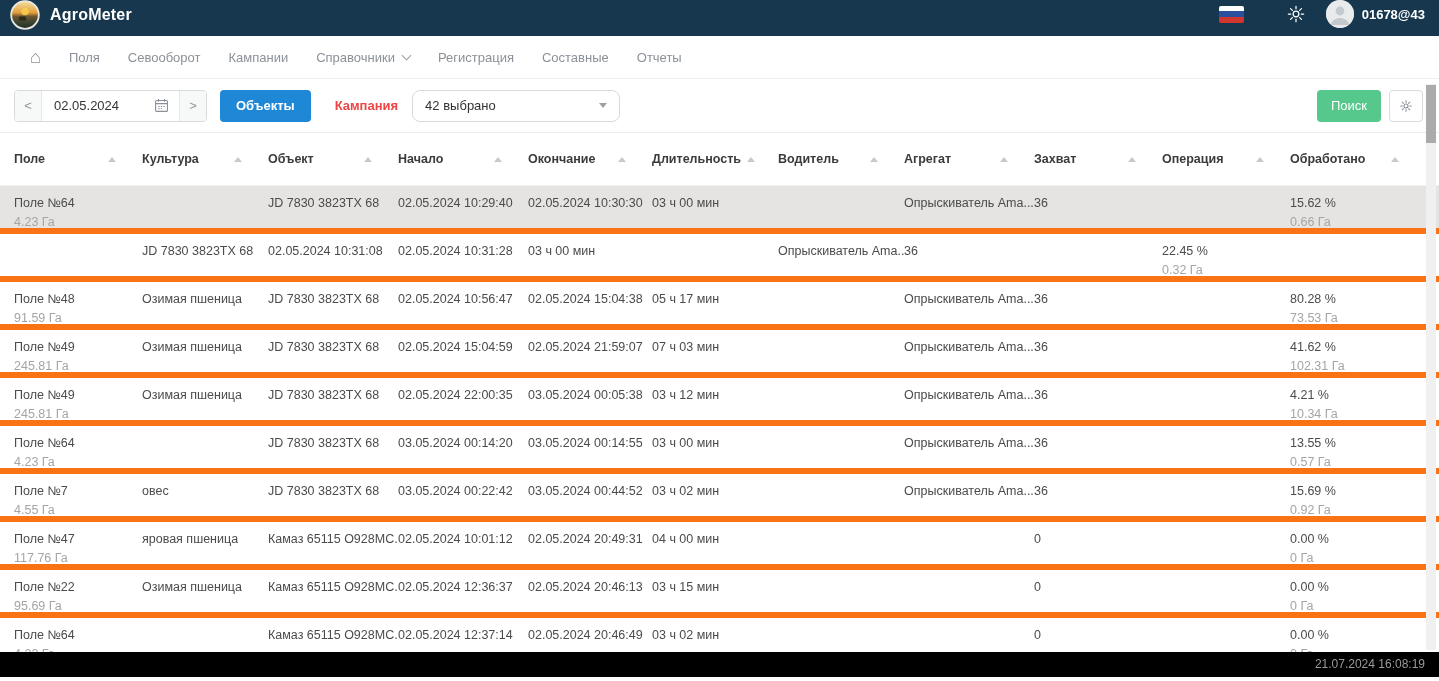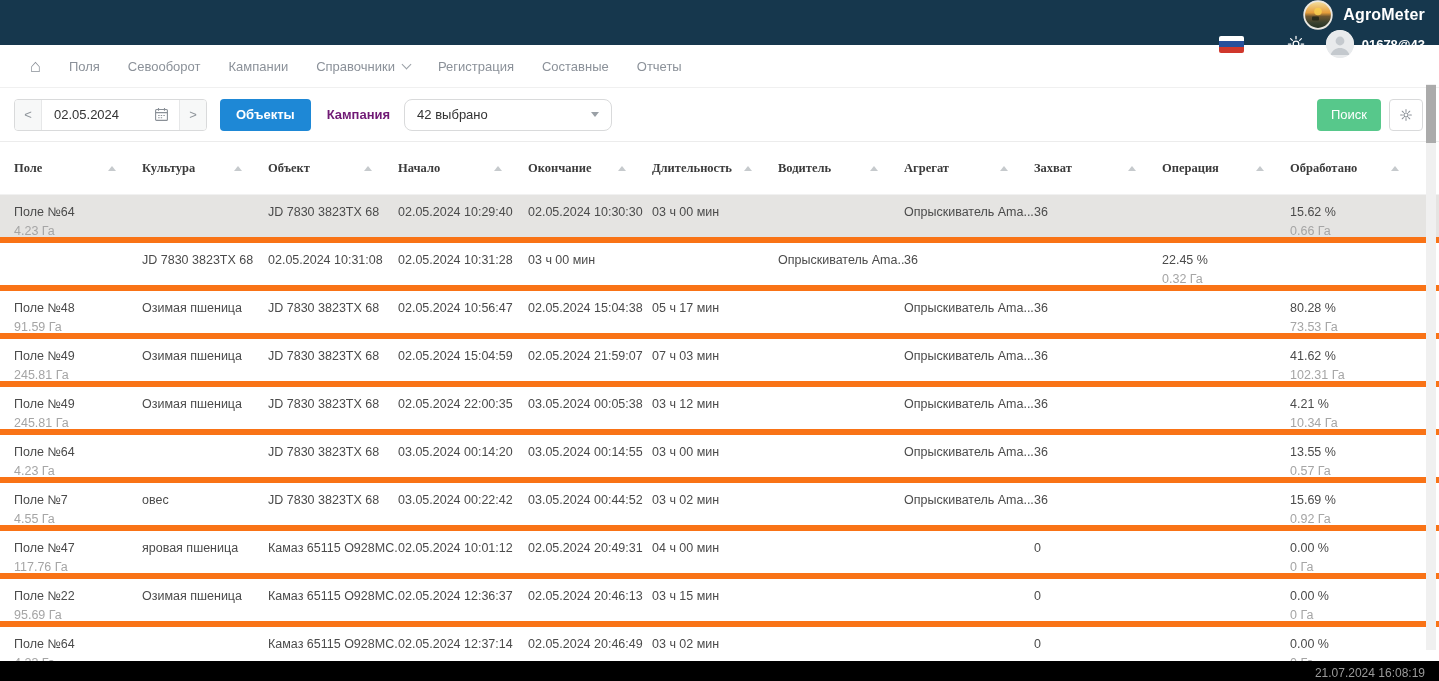--- a/index.html
+++ b/index.html
@@ -1,20 +1,20 @@
 <!DOCTYPE html>
 <html><head>
 <meta charset="utf-8">
 <style>
   * { box-sizing: border-box; }
   body { margin:0; font-family:"Liberation Sans", sans-serif; background:#fff; }
   .page { width:1439px; height:681px; position:relative; overflow:hidden; background:#fff; }
 
   
-  .app-header { height:45px; background:#16374d; display:flex; align-items:flex-end; padding:0 14px 0 10px;flex-direction:column; }
+  .app-header { height:36px; background:#16374d; display:flex; align-items:flex-start; padding:0 14px 0 10px; }
   .logo-wrap { display:flex; align-items:center; gap:10px; }
   .app-title { color:#ffffff; font-size:16px; font-weight:600; letter-spacing:.2px; }
   .header-right { margin-left:auto; display:flex; align-items:center; }
   .flag { width:25px; height:17px; border-radius:2px; overflow:hidden; display:flex; flex-direction:column; margin-right:42px; }
   .flag .w { flex:1; background:#ffffff; }
   .flag .b { flex:1; background:#28509c; }
   .flag .r { flex:1; background:#d0372c; }
   .hdr-gear { margin-right:20px; display:flex; }
   .avatar { width:28px; height:28px; border-radius:50%; overflow:hidden; margin-right:8px; background:#e8eaec; }
   .user-id { color:#ffffff; font-size:13px; font-weight:700; }
@@ -26,30 +26,30 @@
   .nav-caret { width:7px; height:7px; border-right:1.5px solid #9aa0a6; border-bottom:1.5px solid #9aa0a6; transform:rotate(45deg); display:inline-block; margin-top:-4px; }
 
   
   .toolbar { height:54px; display:flex; align-items:center; padding:0 16px 0 14px; border-bottom:1px solid #ececec; background:#fff; }
   .date-group { display:flex; align-items:stretch; height:32px; border:1px solid #d9dadb; border-radius:4px; overflow:hidden; background:#fff; }
   .date-step { width:27px; background:#f7f8f8; border:none; color:#8f959b; font-size:13px; cursor:pointer; display:flex; align-items:center; justify-content:center; font-family:inherit; padding:0; }
   .date-step.prev { border-right:1px solid #e6e7e8; }
   .date-step.next { border-left:1px solid #e6e7e8; }
   .date-field { width:137px; display:flex; align-items:center; justify-content:space-between; padding:0 10px 0 12px; font-size:13px; color:#333; background:#fff; cursor:pointer; }
   .btn-objects { margin-left:13px; height:32px; padding:0 16px; background:#1e88d6; color:#fff; border:none; border-radius:4px; font-size:13px; font-weight:600; cursor:pointer; font-family:inherit; }
-  .campaign-tab { margin-left:16px; font-size:13px; font-weight:600; color:#701a75; cursor:pointer; }
+  .campaign-tab { margin-left:24px; font-size:13px; font-weight:600; color:#ef4444; cursor:pointer; }
   .select { margin-left:14px; width:208px; height:32px; border:1px solid #d9dadb; border-radius:8px; display:flex; align-items:center; justify-content:space-between; padding:0 12px; font-size:13px; color:#333; cursor:pointer; background:#fff; }
   .select-caret { width:0; height:0; border-left:4.5px solid transparent; border-right:4.5px solid transparent; border-top:5.5px solid #9aa0a6; }
   .spacer { flex:1; }
   .btn-search { height:32px; padding:0 14px; background:#57c88b; color:#fff; border:none; border-radius:4px; font-size:13px; cursor:pointer; font-family:inherit; }
   .btn-table-settings { margin-left:8px; width:34px; height:32px; background:#fff; border:1px solid #d9dadb; border-radius:4px; display:flex; align-items:center; justify-content:center; cursor:pointer; padding:0; }
 
   
   .grid-cols { display:grid; grid-template-columns:128px 126px 130px 130px 124px 126px 126px 130px 128px 128px 1fr; }
-  .thead { height:53px; padding:0 14px; align-items:center; border-bottom:1px solid #f1f1f1; background:#fff;font-family:Liberation Serif, serif; }
+  .thead { height:53px; padding:0 14px; align-items:center; border-bottom:1px solid #f1f1f1; background:#fff; }
   .th { display:flex; align-items:center; justify-content:space-between; padding-right:26px; font-size:12.5px; font-weight:700; color:#3b3b3b; cursor:pointer; white-space:nowrap; overflow:hidden; }
   .sort-caret { width:0; height:0; border-left:4px solid transparent; border-right:4px solid transparent; border-bottom:5px solid #c6cacd; flex:none; margin-left:6px; }
   .tbody { height:466px; overflow:hidden; }
   .trow { height:48px; border-bottom:6px solid #f97316; padding:8px 14px 0; align-content:start; cursor:pointer; background:#fff; }
   .trow.selected { background:#e5e4e2; }
   .td { overflow:hidden; white-space:nowrap; padding-right:10px; }
   .td .primary { font-size:12.5px; color:#4b4b4b; line-height:18px; min-height:18px; }
   .td .secondary { font-size:12.5px; color:#a5a5a5; line-height:20px; }
 
   

